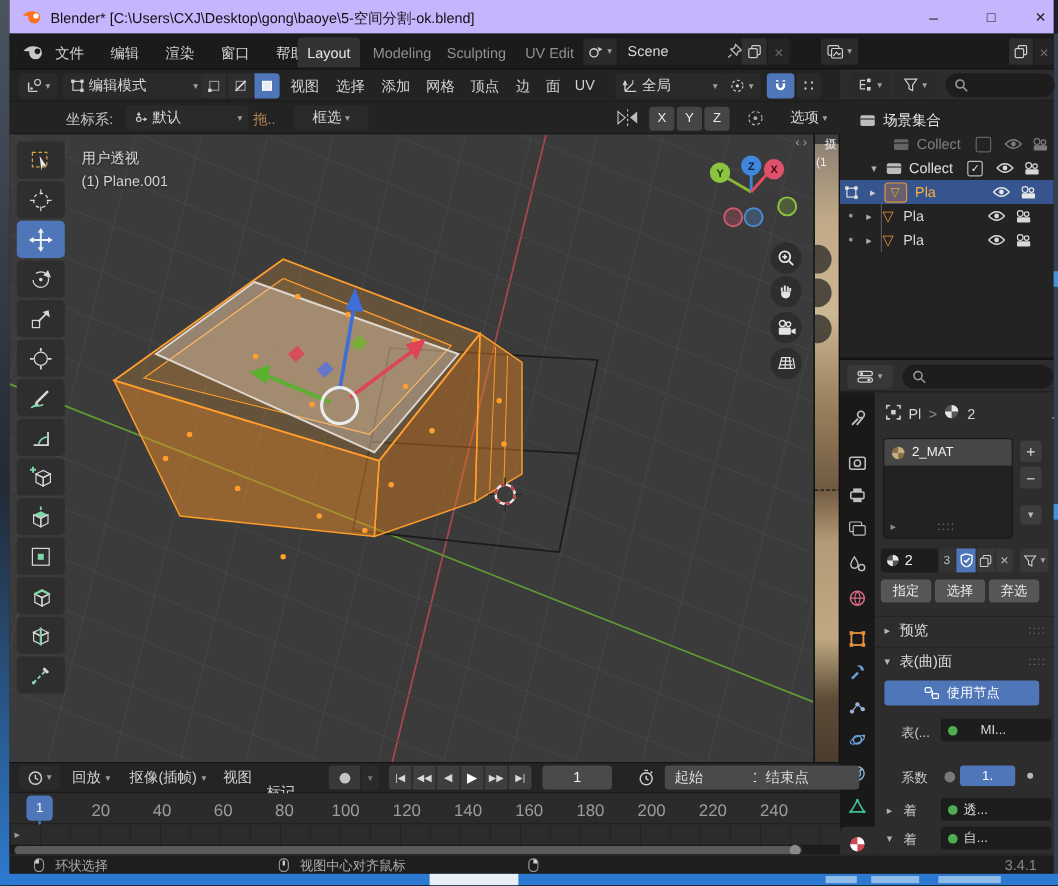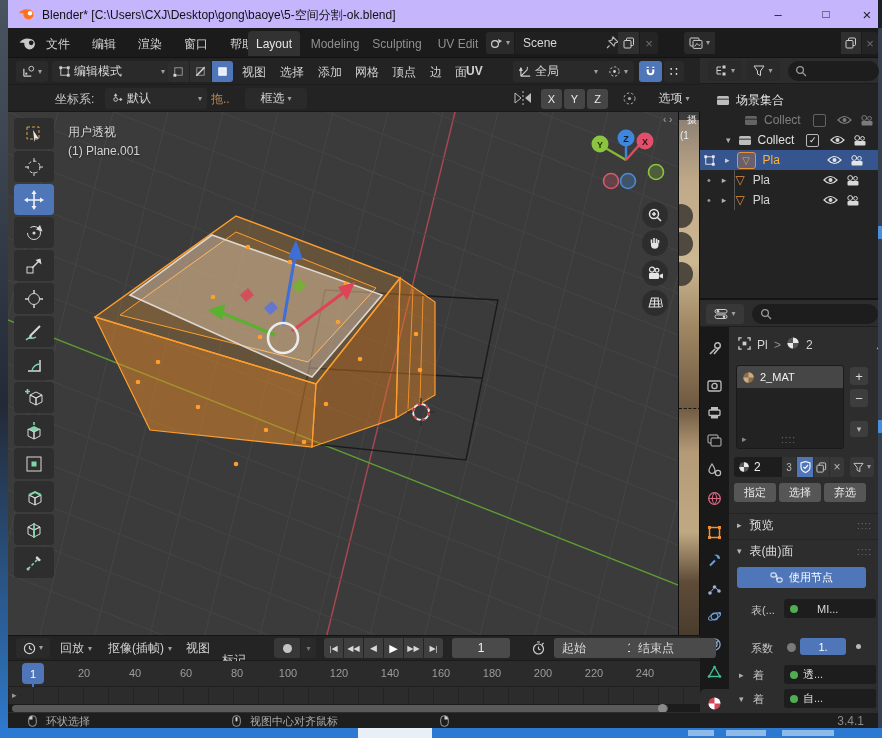--- a/index.html
+++ b/index.html
@@ -4,21 +4,21 @@
 <style>
   html,body{margin:0;padding:0;background:#10151d;}
   body{font-family:"Liberation Sans","DejaVu Sans",sans-serif;}
   .screen{position:relative;width:882px;height:738px;overflow:hidden;background:#1a1f29;font-size:12px;color:#d4d4d4;}
   .r{position:absolute;}
   .fx{display:flex;align-items:center;}
   .btn{position:absolute;display:flex;align-items:center;justify-content:center;gap:3px;background:#2a2a2a;border-radius:3px;color:#d8d8d8;}
   .fld{position:absolute;display:flex;align-items:center;background:#1d1d1d;border-radius:3px;color:#d8d8d8;}
   .chev{font-size:8px;color:#9f9f9f;line-height:1;}
   .mitem{color:#d2d2d2;font-size:12px;white-space:nowrap;}
-  .num{color:#9c9c9c;font-size:11px;}
+  .num{color:#9c9c9c;font-size:14px;}
   .grip{color:#707070;font-size:10px;letter-spacing:1px;}
   .tool{width:40px;height:31px;margin-bottom:2px;background:#2e2e2e;border-radius:4px;display:flex;align-items:center;justify-content:center;}
   .tool.on{background:#4f76b8;}
   .navbtn{position:absolute;width:26px;height:26px;border-radius:50%;background:rgba(40,40,40,.72);display:flex;align-items:center;justify-content:center;}
   .orow{position:absolute;left:0;width:178px;height:20px;display:flex;align-items:center;}
   .lbl{white-space:nowrap;}
   svg{display:block;}
 </style>
 </head>
 <body>
@@ -144,21 +144,21 @@
           <rect x="3" y="3" width="8" height="8" fill="#e8edf5" stroke="#fff"></rect>
         </svg>
     </span>
     <span class="r mitem" style="left:234px;top:6px;">视图</span>
     <span class="r mitem" style="left:272px;top:6px;">选择</span>
     <span class="r mitem" style="left:310px;top:6px;">添加</span>
     <span class="r mitem" style="left:347px;top:6px;">网格</span>
     <span class="r mitem" style="left:384px;top:6px;">顶点</span>
     <span class="r mitem" style="left:422px;top:6px;">边</span>
     <span class="r mitem" style="left:447px;top:6px;">面</span>
-    <span class="r mitem" style="left:458px;top:6px;font-weight:bold;">UV</span>
+    <span class="r mitem" style="left:471px;top:6px;">UV</span>
     <span class="btn" style="left:505px;top:3px;width:84px;height:21px;justify-content:flex-start;padding-left:6px;">
       <svg width="13" height="13" viewBox="0 0 14 14">
           <path d="M2,12 L2,3 M2,12 L12,12 M2,12 L9,5" stroke="#cfcfcf" fill="none" stroke-width="1.2"></path>
           <path d="M2,3 l-1.5,3 h3 Z M9,5 l0,-3" stroke="#cfcfcf" fill="#cfcfcf"></path>
         </svg>
       <span style="flex:1;">全局</span>
       <span class="chev" style="margin-right:5px;">▾</span>
     </span>
     <span class="btn" style="left:594px;top:3px;width:32px;height:21px;">
       <svg width="13" height="13" viewBox="0 0 14 14">

